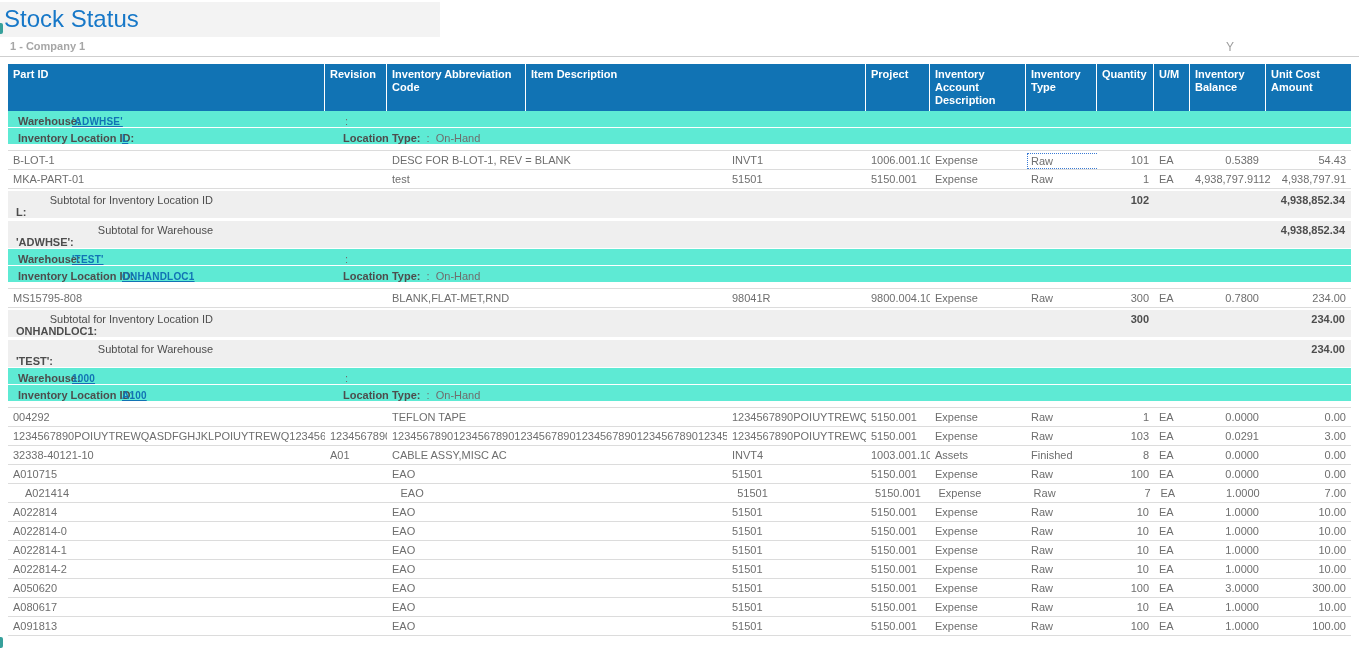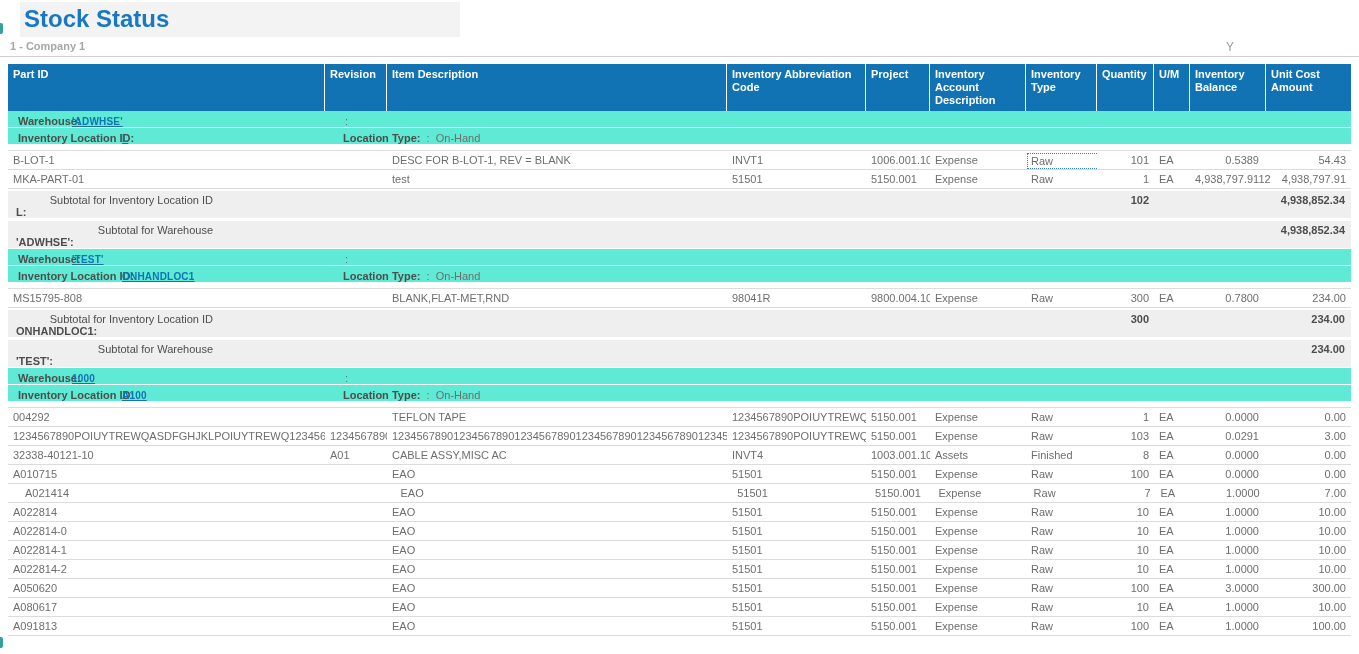--- a/index.html
+++ b/index.html
@@ -1,20 +1,20 @@
 <!DOCTYPE html>
 <html><head>
 <meta charset="utf-8">
 <style>
   *{box-sizing:border-box;margin:0;padding:0}
   html,body{width:1359px;height:654px;overflow:hidden;background:#fff;
     font-family:"Liberation Sans",sans-serif}
   .title-wrap{padding-top:2px}
-  .title{display:inline-block;margin-left:20px;padding:3px 10px 4px 4px;background:#f3f3f3;
-    color:#1778c8;font-size:24px;font-weight:bold;min-width:440px}
+  .title{display:inline-block;margin-left:0;padding:3px 10px 4px 4px;background:#f3f3f3;
+    color:#1778c8;font-size:24px;font-weight:normal;min-width:440px}
   .subtitle-row{position:relative;height:19px;border-bottom:1px solid #cfcfcf;margin-top:1px}
   .subtitle{position:absolute;left:10px;top:2px;font-size:11px;font-weight:bold;color:#a6a6a6}
   .param-y{position:absolute;left:1226px;top:2px;font-size:12px;color:#9d9d9d}
   .table{margin:7px 0 0 8px;width:1343px;font-size:11px}
   .hrow{display:flex;background:#1173b4}
   .hcell{color:#fff;font-weight:bold;padding:4px 5px;border-right:1px solid #fff;
     min-height:46px;line-height:13px}
   .hcell:last-child{border-right:none}
   .row{display:flex}
   .row.data{border-bottom:1px solid #dcdcdc;background:#fff}
@@ -48,22 +48,22 @@
   </div>
   <div class="subtitle-row">
     <span class="subtitle">1 - Company 1</span>
     <span class="param-y">Y</span>
   </div>
 
   <div class="table">
     <div class="hrow" id="header-row">
         <div class="hcell" style="width: 317px;">Part ID</div>
         <div class="hcell" style="width: 62px;">Revision</div>
+        <div class="hcell" style="width: 139px;">Inventory Abbreviation Code</div>
         <div class="hcell" style="width: 340px;">Item Description</div>
-        <div class="hcell" style="width: 139px;">Inventory Abbreviation Code</div>
         <div class="hcell" style="width: 64px;">Project</div>
         <div class="hcell" style="width: 96px;">Inventory Account Description</div>
         <div class="hcell" style="width: 71px;">Inventory Type</div>
         <div class="hcell" style="width: 57px;">Quantity</div>
         <div class="hcell" style="width: 36px;">U/M</div>
         <div class="hcell" style="width: 76px;">Inventory Balance</div>
         <div class="hcell" style="width: 85px;">Unit Cost Amount</div>
       </div>
     <div id="rows">
         <div class="grow">

